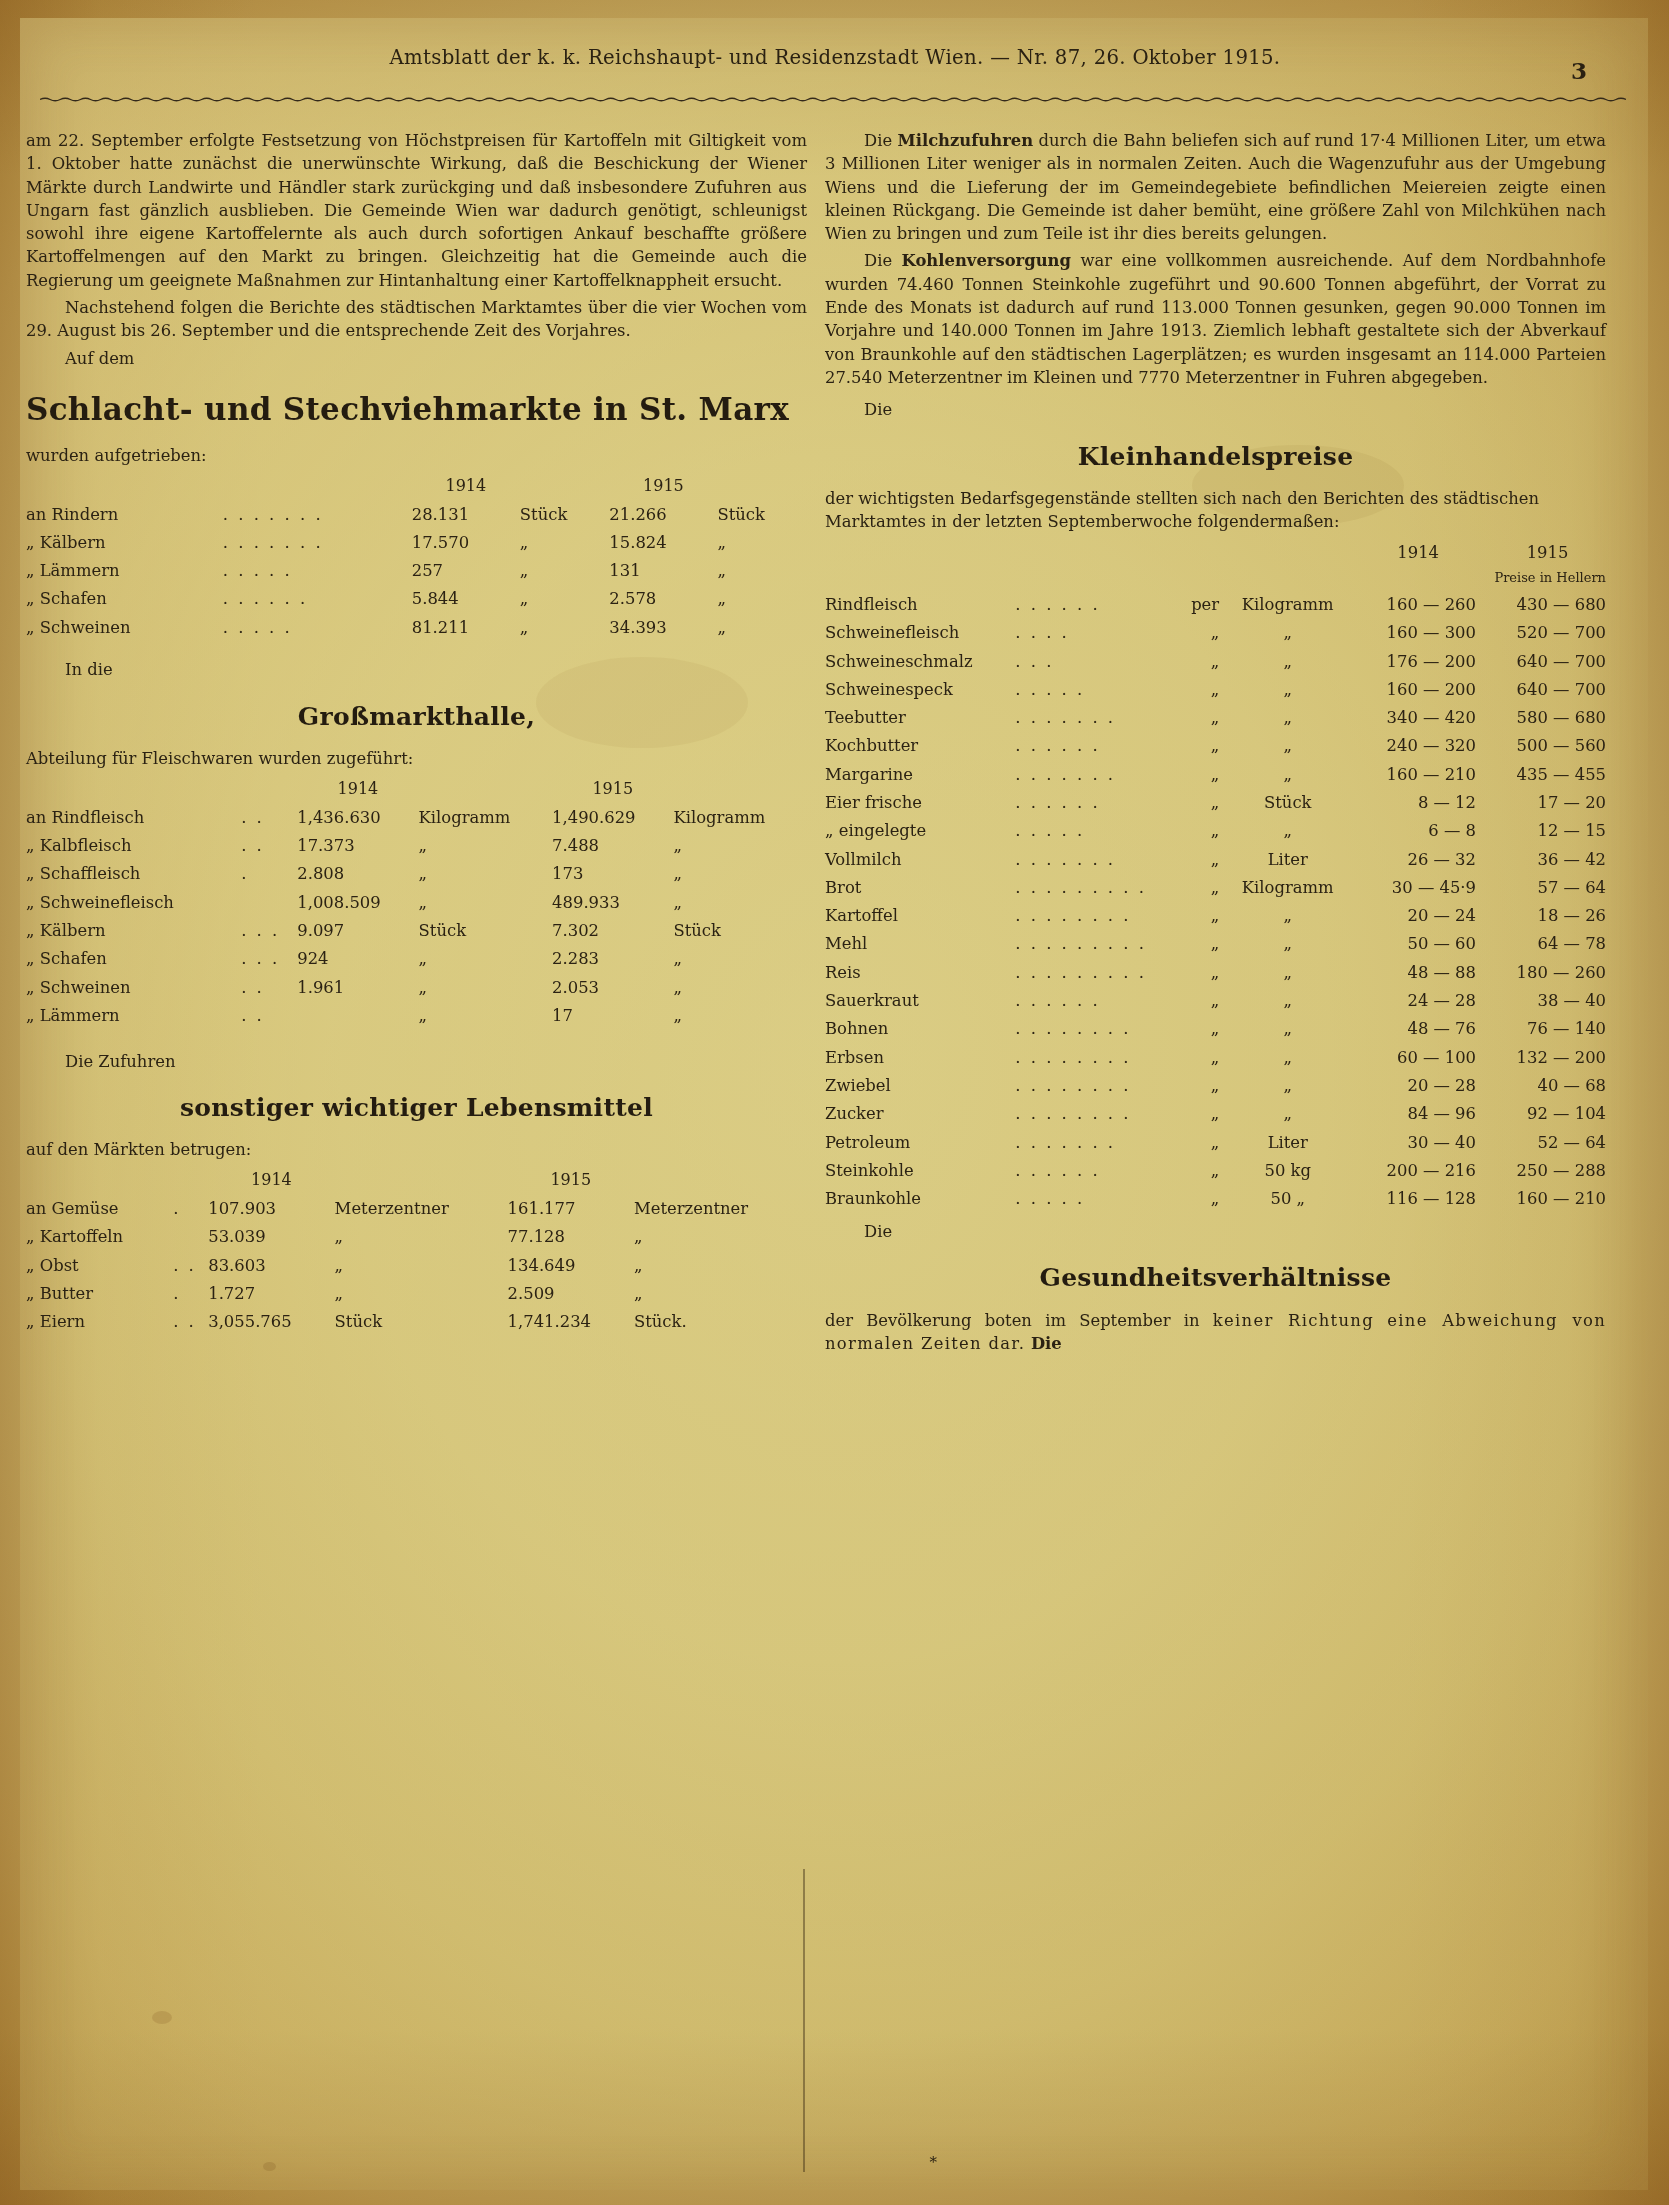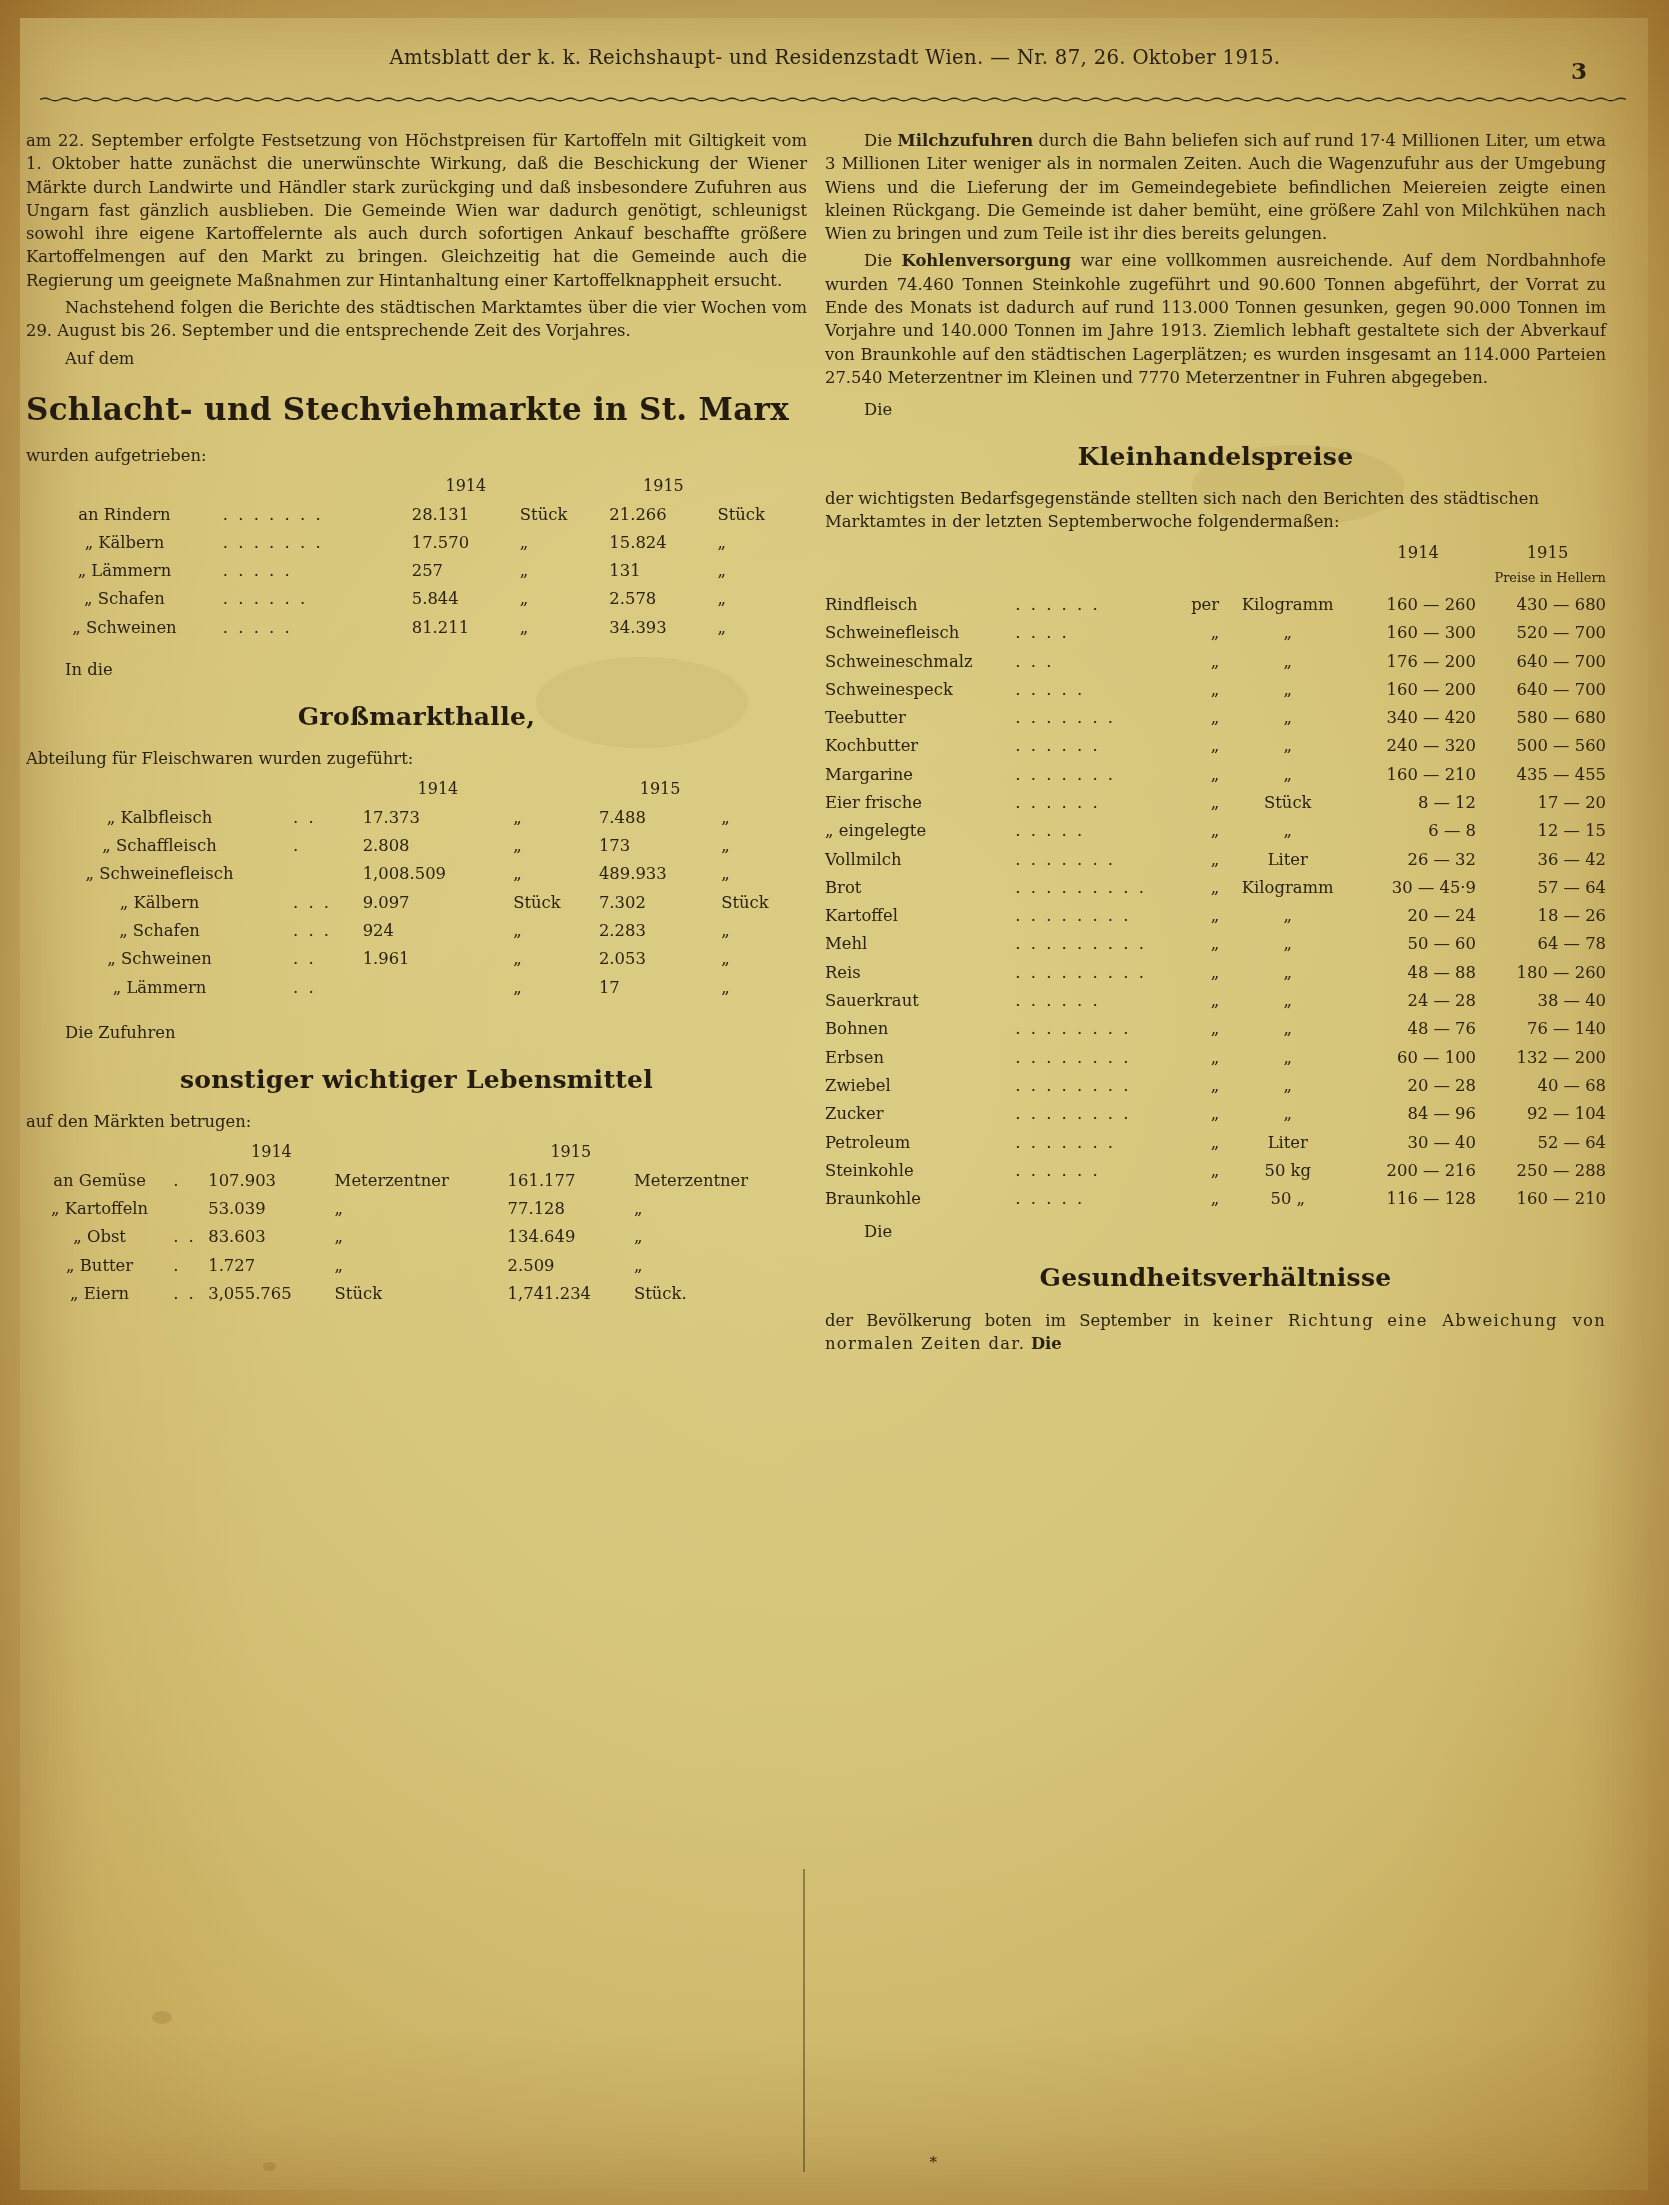--- a/index.html
+++ b/index.html
@@ -139,21 +139,21 @@
     padding: 2.5px 0;
     vertical-align: bottom;
     white-space: nowrap;
   }
   th.yr {
     font-weight: normal;
     text-align: center;
     font-size: 16px;
     padding-bottom: 5px;
   }
-  td.label { text-align: center; padding-left: 0; }
+  td.label { text-align: left; padding-left: 0; }
   td.num { padding-right: 7px; }
   td.unit { text-align: left; padding-left: 5px; }
   td.dots {
     text-align: left;
     letter-spacing: 2.5px;
     padding-left: 4px;
   }
 
   
   table.prices {
@@ -287,20 +287,28 @@
       <tbody>
           <tr>
         <td></td>
             <td></td>
         <th class="yr">1914</th>
         <td></td>
         <th class="yr">1915</th>
         <td></td>
       </tr>
       <tr>
+        <td class="label">an Rindfleisch</td>
+        <td class="dots">. .</td>
+        <td class="num">1,436.630</td>
+        <td class="unit">Kilogramm</td>
+        <td class="num">1,490.629</td>
+        <td class="unit">Kilogramm</td>
+      </tr>
+      <tr>
         <td class="label">„  Kalbfleisch</td>
         <td class="dots">. .</td>
         <td class="num">17.373</td>
         <td class="unit">„</td>
         <td class="num">7.488</td>
         <td class="unit">„</td>
       </tr>
       <tr>
         <td class="label">„  Schaffleisch</td>
         <td class="dots">.</td>

